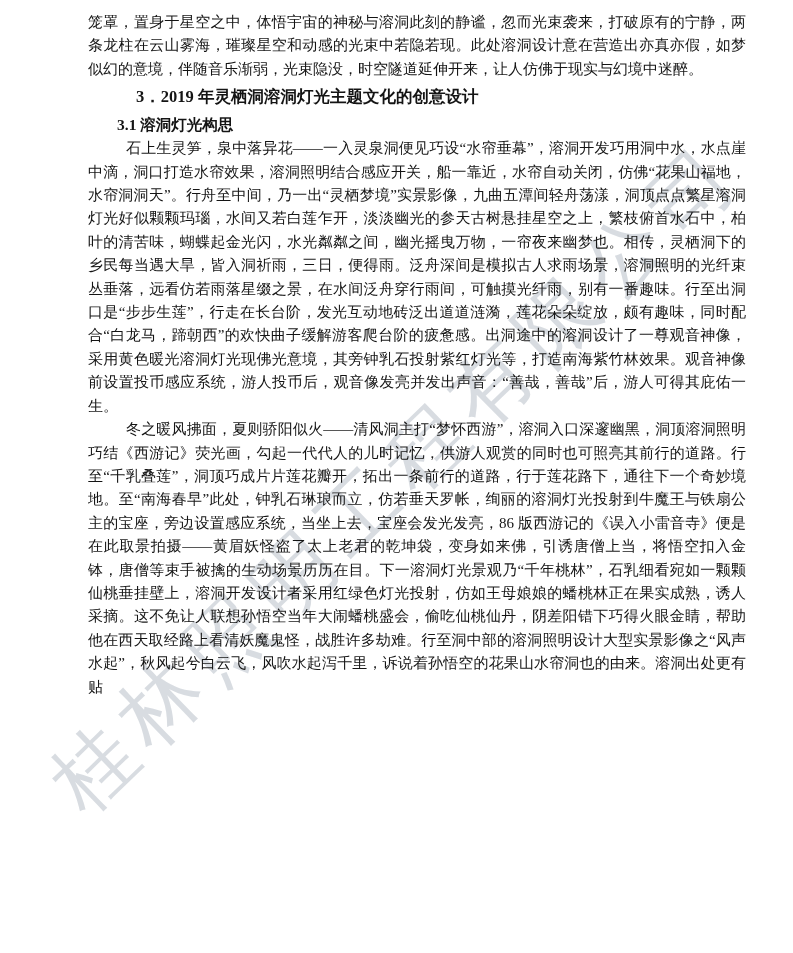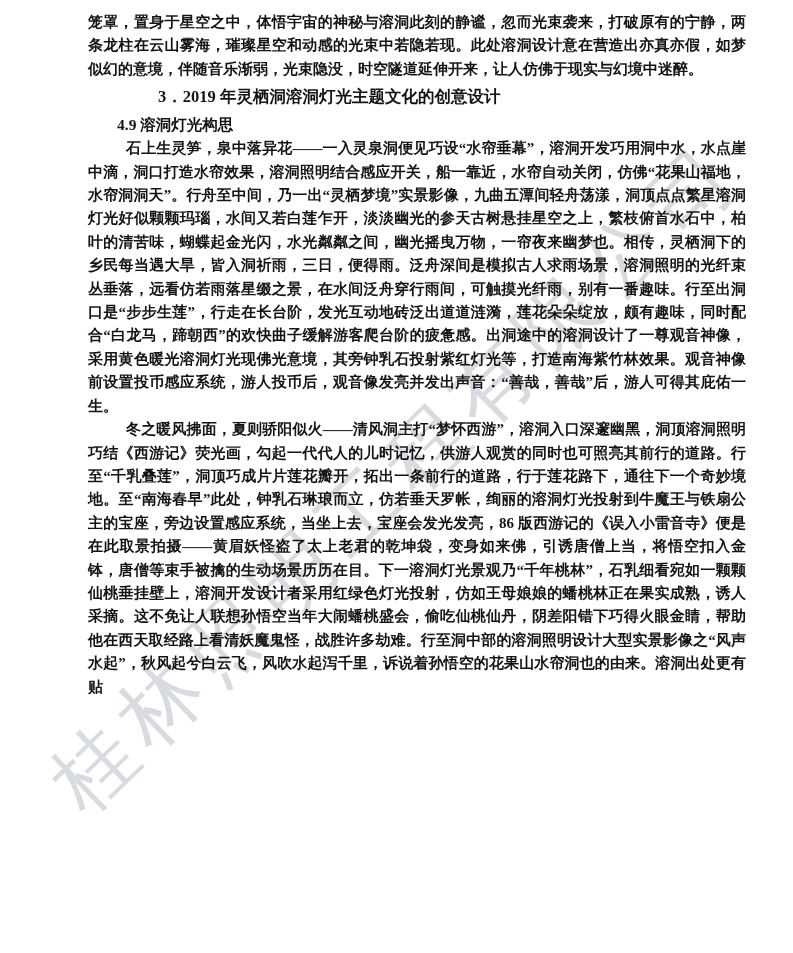--- a/index.html
+++ b/index.html
@@ -36,27 +36,26 @@
     left: 88px;
     width: 658px;
     z-index: 1;
     text-align: justify;
   }
   p.body {
     margin: 0;
     font-size: 15px;
     line-height: 23.4px;
     text-indent: 38px;
-    font-weight: bold;
   }
   p.body.noindent {
     text-indent: 0;
   }
   h1.doc-h1 {
-    margin: 3px 0 2px 70px;
+    margin: 3px 0 2px 48px;
     font-size: 16.5px;
     line-height: 26px;
     font-weight: bold;
     text-align: left;
   }
   h2.doc-h2 {
     margin: 0 0 0 29px;
     font-size: 15.5px;
     line-height: 25px;
     font-weight: bold;
@@ -69,21 +68,21 @@
 <div class="page">
 
   <div class="watermark">桂林照明工程有限公司</div>
 
   <div class="content">
 
     <p class="body noindent">笼罩，置身于星空之中，体悟宇宙的神秘与溶洞此刻的静谧，忽而光束袭来，打破原有的宁静，两条龙柱在云山雾海，璀璨星空和动感的光束中若隐若现。此处溶洞设计意在营造出亦真亦假，如梦似幻的意境，伴随音乐渐弱，光束隐没，时空隧道延伸开来，让人仿佛于现实与幻境中迷醉。</p>
 
     <h1 class="doc-h1">3．2019 年灵栖洞溶洞灯光主题文化的创意设计</h1>
 
-    <h2 class="doc-h2">4.9 溶洞灯光构思</h2>
+    <h2 class="doc-h2">3.1 溶洞灯光构思</h2>
 
 
 
     <p class="body">石上生灵笋，泉中落异花——一入灵泉洞便见巧设“水帘垂幕”，溶洞开发巧用洞中水，水点崖中滴，洞口打造水帘效果，溶洞照明结合感应开关，船一靠近，水帘自动关闭，仿佛“花果山福地，水帘洞洞天”。行舟至中间，乃一出“灵栖梦境”实景影像，九曲五潭间轻舟荡漾，洞顶点点繁星溶洞灯光好似颗颗玛瑙，水间又若白莲乍开，淡淡幽光的参天古树悬挂星空之上，繁枝俯首水石中，柏叶的清苦味，蝴蝶起金光闪，水光粼粼之间，幽光摇曳万物，一帘夜来幽梦也。相传，灵栖洞下的乡民每当遇大旱，皆入洞祈雨，三日，便得雨。泛舟深间是模拟古人求雨场景，溶洞照明的光纤束丛垂落，远看仿若雨落星缀之景，在水间泛舟穿行雨间，可触摸光纤雨，别有一番趣味。行至出洞口是“步步生莲”，行走在长台阶，发光互动地砖泛出道道涟漪，莲花朵朵绽放，颇有趣味，同时配合“白龙马，蹄朝西”的欢快曲子缓解游客爬台阶的疲惫感。出洞途中的溶洞设计了一尊观音神像，采用黄色暖光溶洞灯光现佛光意境，其旁钟乳石投射紫红灯光等，打造南海紫竹林效果。观音神像前设置投币感应系统，游人投币后，观音像发亮并发出声音：“善哉，善哉”后，游人可得其庇佑一生。</p>
 
     <p class="body">冬之暖风拂面，夏则骄阳似火——清风洞主打“梦怀西游”，溶洞入口深邃幽黑，洞顶溶洞照明巧结《西游记》荧光画，勾起一代代人的儿时记忆，供游人观赏的同时也可照亮其前行的道路。行至“千乳叠莲”，洞顶巧成片片莲花瓣开，拓出一条前行的道路，行于莲花路下，通往下一个奇妙境地。至“南海春早”此处，钟乳石琳琅而立，仿若垂天罗帐，绚丽的溶洞灯光投射到牛魔王与铁扇公主的宝座，旁边设置感应系统，当坐上去，宝座会发光发亮，86 版西游记的《误入小雷音寺》便是在此取景拍摄——黄眉妖怪盗了太上老君的乾坤袋，变身如来佛，引诱唐僧上当，将悟空扣入金钵，唐僧等束手被擒的生动场景历历在目。下一溶洞灯光景观乃“千年桃林”，石乳细看宛如一颗颗仙桃垂挂壁上，溶洞开发设计者采用红绿色灯光投射，仿如王母娘娘的蟠桃林正在果实成熟，诱人采摘。这不免让人联想孙悟空当年大闹蟠桃盛会，偷吃仙桃仙丹，阴差阳错下巧得火眼金睛，帮助他在西天取经路上看清妖魔鬼怪，战胜许多劫难。行至洞中部的溶洞照明设计大型实景影像之“风声水起”，秋风起兮白云飞，风吹水起泻千里，诉说着孙悟空的花果山水帘洞也的由来。溶洞出处更有贴</p>
 
   </div>
 </div>
 

